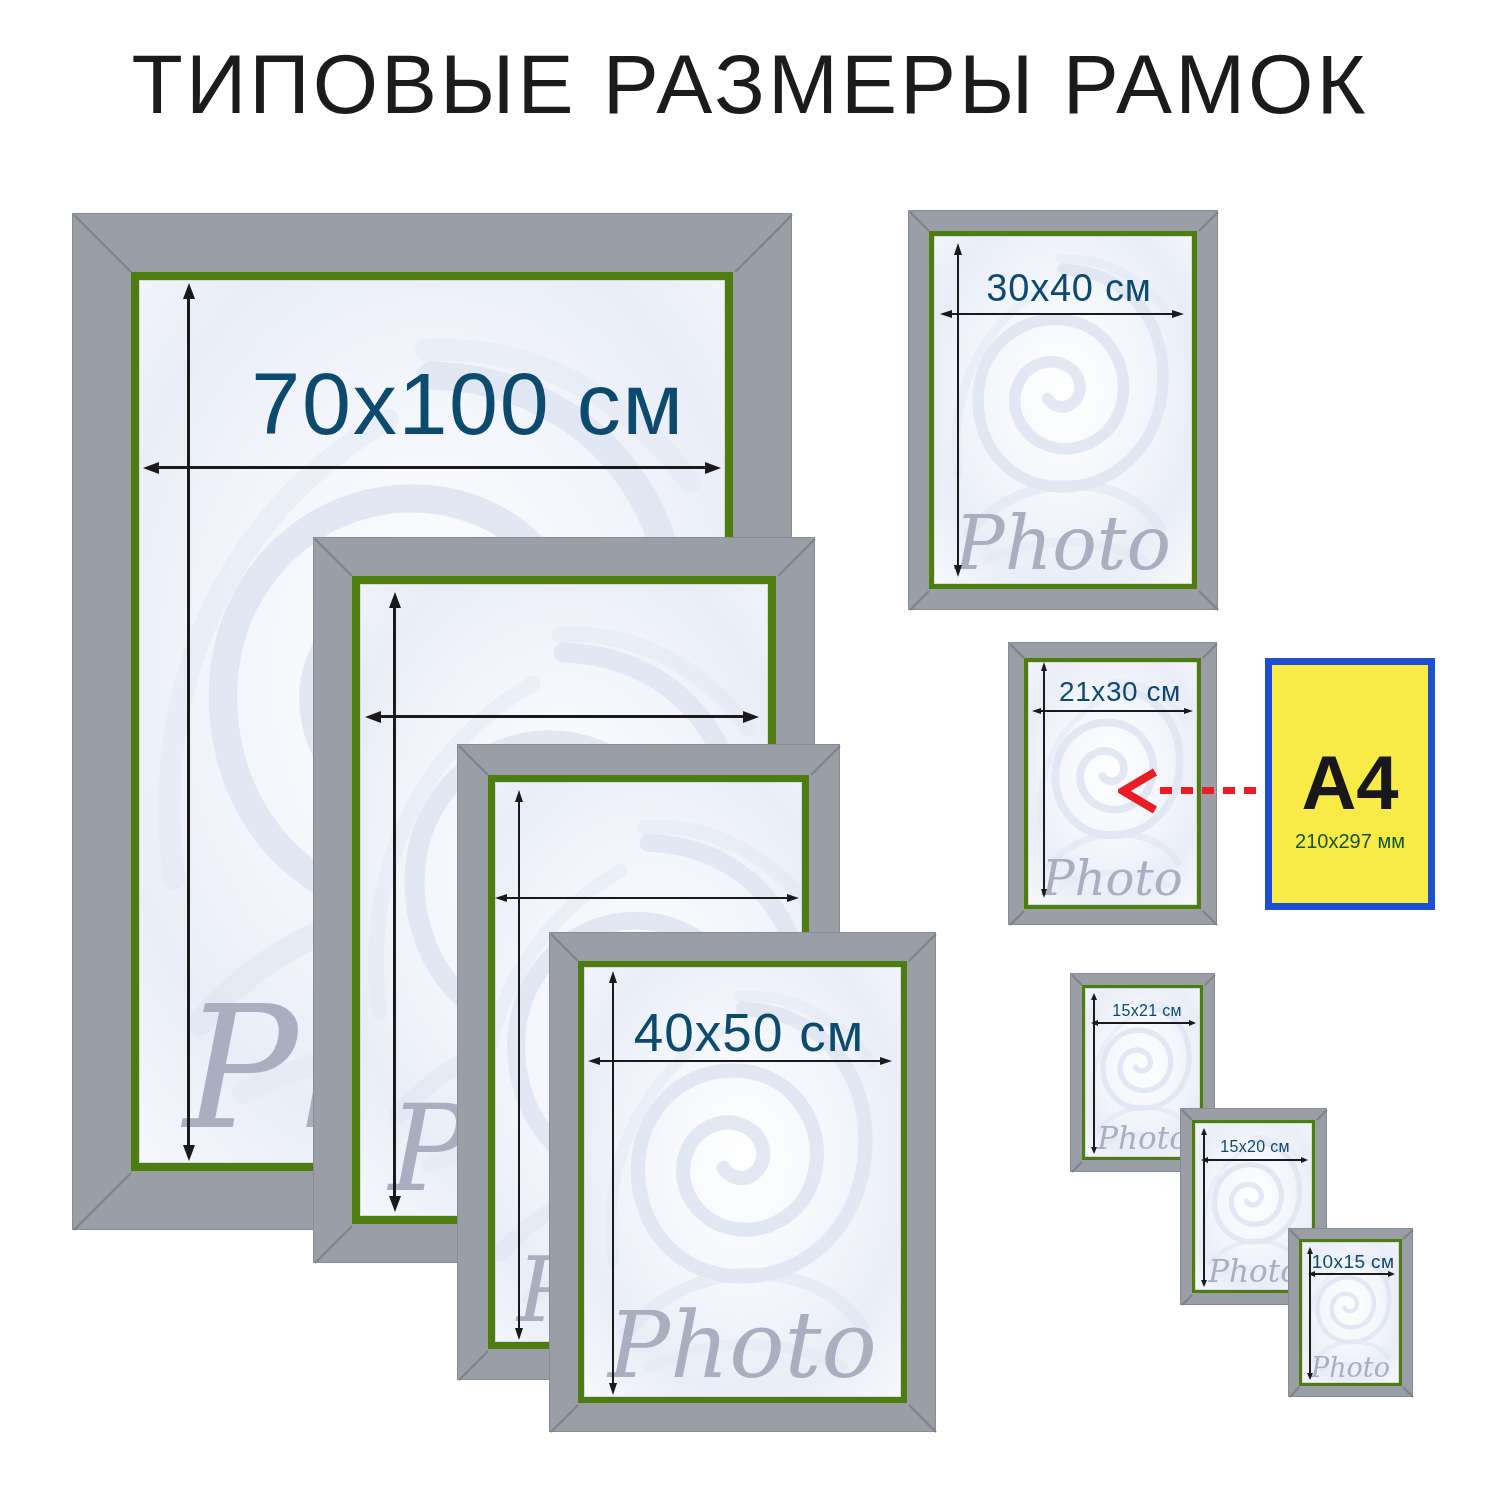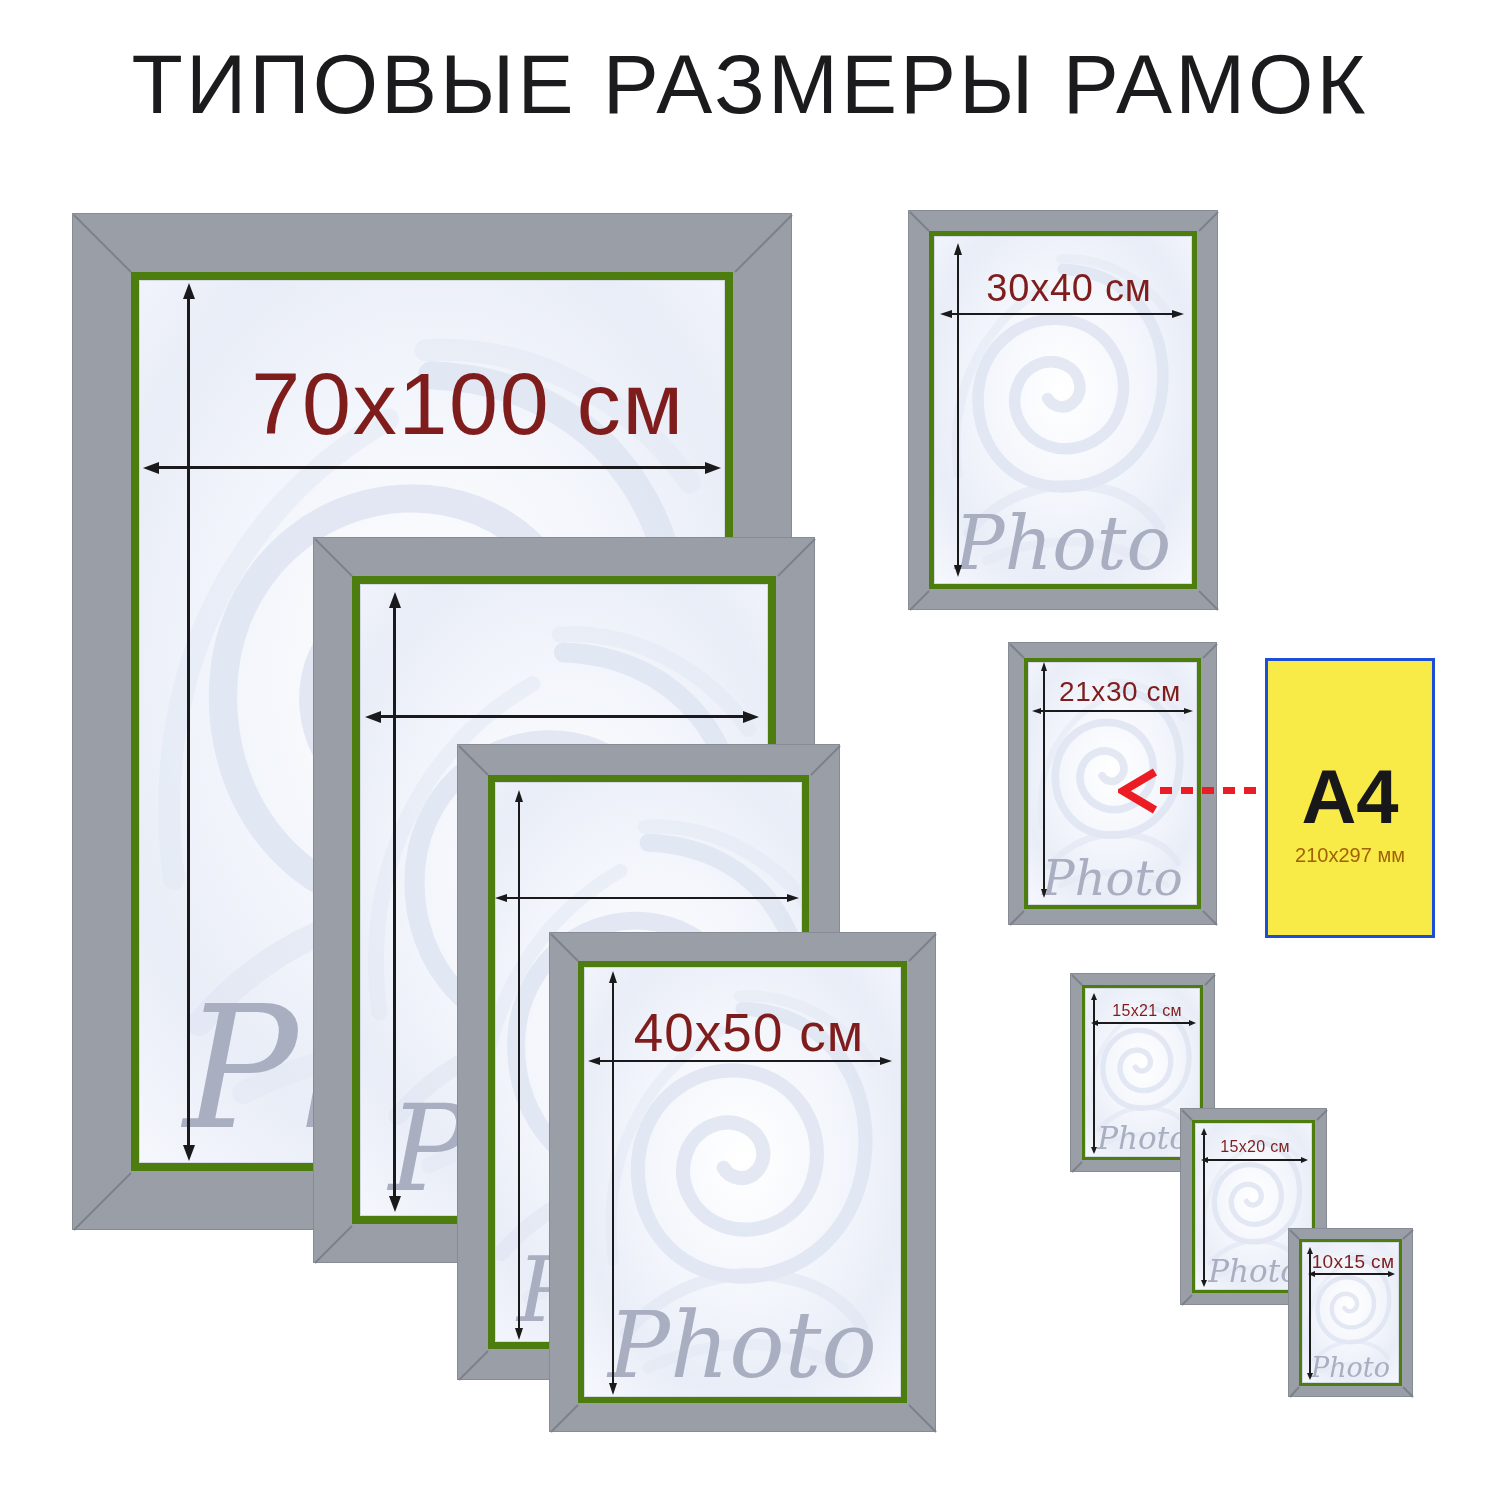--- a/index.html
+++ b/index.html
@@ -9,46 +9,46 @@
          font-size:84px;font-weight:400;letter-spacing:3px;color:#1b1b1d;white-space:nowrap;}
   
   .frame{position:absolute;background:#9a9ea6;border:1px solid #878b93;box-sizing:border-box;}
   .mat{position:absolute;background:#4d7c0f;}
   .photo{position:absolute;background:#f8fafd;overflow:hidden;border:1px solid #d5d9e3;}
   .photo svg.roseuse{position:absolute;inset:0;width:100%;height:100%;}
   .miters{position:absolute;left:0;top:0;pointer-events:none;}
   .miters line{stroke:#7d818a;stroke-width:2;}
   .wm{position:absolute;left:50%;transform:translateX(-50%);bottom:1%;line-height:1;
       font-family:"DejaVu Serif",serif;font-style:italic;color:#a6abbf;opacity:.95;white-space:nowrap;}
-  .size-label{position:absolute;transform:translate(-50%,-50%);color:#7f1d1d;
+  .size-label{position:absolute;transform:translate(-50%,-50%);color:#0c4a6e;
               letter-spacing:.02em;white-space:nowrap;font-weight:400;}
   
   .ar{position:absolute;background:#1a1a1c;}
   .ar.h{height:2px;} .ar.v{width:2px;}
   .lg.h{height:3px;} .lg.v{width:3px;}
   .lg{--ah:16px;--aw:6px;} .md{--ah:12px;--aw:4.5px;} .sm{--ah:9px;--aw:3.5px;} .xs{--ah:7px;--aw:3px;}
   .ar::before,.ar::after{content:"";position:absolute;width:0;height:0;}
   .ar.h::before{left:calc(-1*var(--ah) + 2px);top:50%;transform:translateY(-50%);
      border-top:var(--aw) solid transparent;border-bottom:var(--aw) solid transparent;
      border-right:var(--ah) solid #1a1a1c;}
   .ar.h::after{right:calc(-1*var(--ah) + 2px);top:50%;transform:translateY(-50%);
      border-top:var(--aw) solid transparent;border-bottom:var(--aw) solid transparent;
      border-left:var(--ah) solid #1a1a1c;}
   .ar.v::before{top:calc(-1*var(--ah) + 2px);left:50%;transform:translateX(-50%);
      border-left:var(--aw) solid transparent;border-right:var(--aw) solid transparent;
      border-bottom:var(--ah) solid #1a1a1c;}
   .ar.v::after{bottom:calc(-1*var(--ah) + 2px);left:50%;transform:translateX(-50%);
      border-left:var(--aw) solid transparent;border-right:var(--aw) solid transparent;
      border-top:var(--ah) solid #1a1a1c;}
   
-  .a4-card{position:absolute;left:1265px;top:658px;width:170px;height:280px;box-sizing:border-box;
-           background:#f8ea47;border:3px solid #1d4ed8;display:flex;flex-direction:column;
+  .a4-card{position:absolute;left:1265px;top:658px;width:170px;height:252px;box-sizing:border-box;
+           background:#f8ea47;border:7px solid #1d4ed8;display:flex;flex-direction:column;
            align-items:center;justify-content:center;padding-top:28px;gap:10px;}
   .a4-label{font-size:76px;font-weight:700;color:#18181a;line-height:1;}
-  .a4-dims{font-size:20px;font-weight:400;color:#a16207;line-height:1;}
+  .a4-dims{font-size:20px;font-weight:400;color:#14532d;line-height:1;}
   .dash-line{position:absolute;left:1160px;top:787px;width:104px;height:7px;
      background:repeating-linear-gradient(90deg,#ec1c24 0 12px,transparent 12px 21px);}
   .chevron{position:absolute;left:1118px;top:768px;}
   .hidden-defs{position:absolute;width:0;height:0;overflow:hidden;}
 </style>
 </head>
 <body>
 
 <svg class="hidden-defs" aria-hidden="true">
   <defs>

